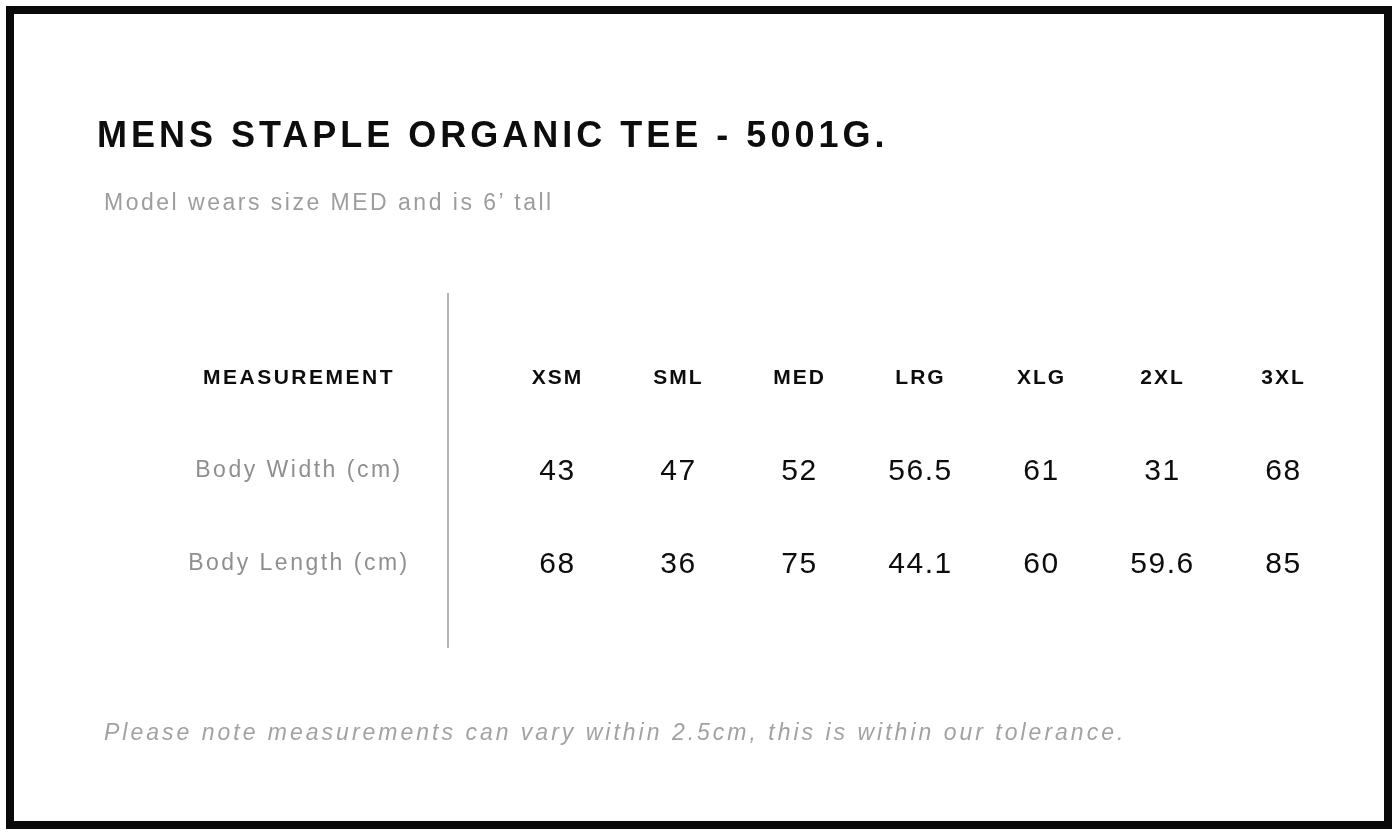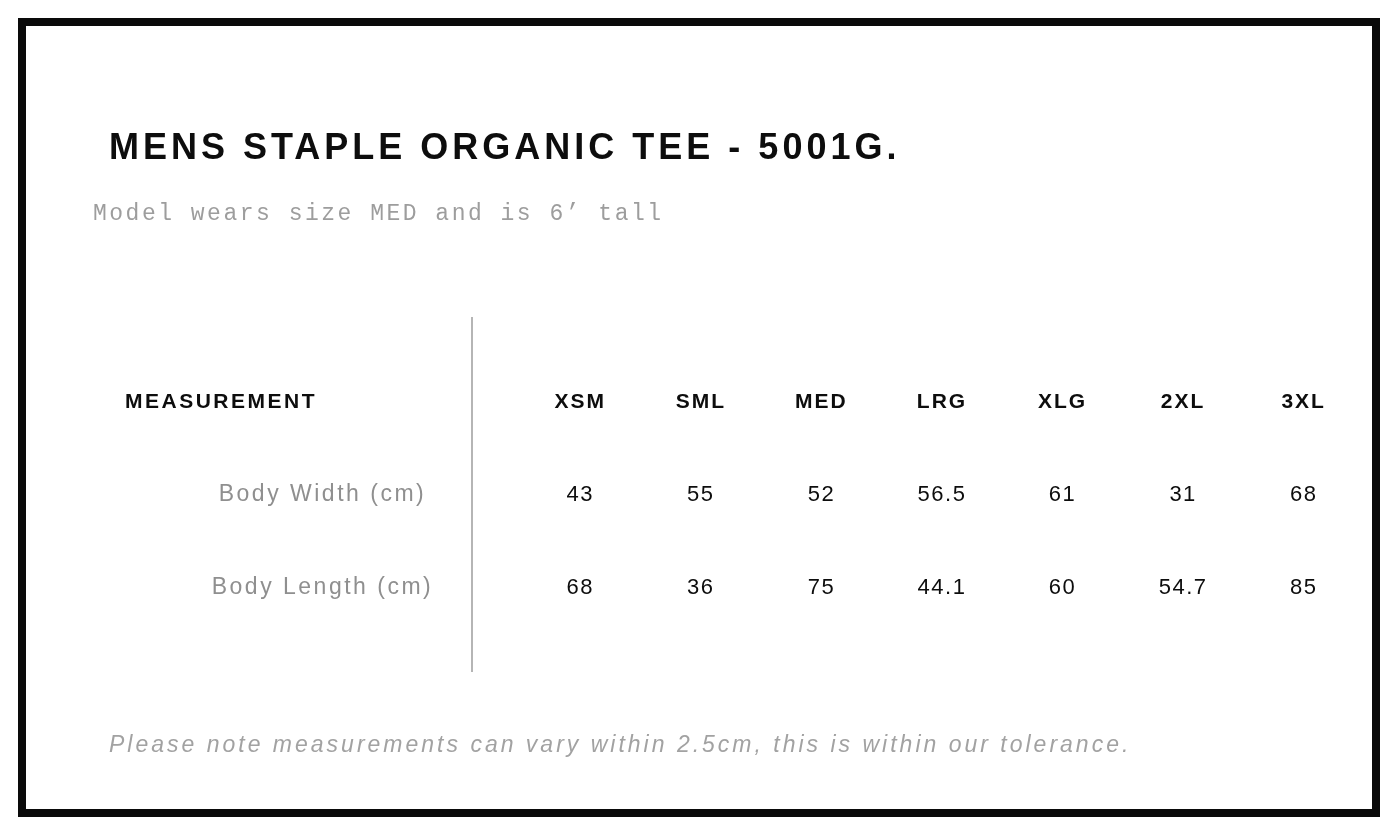--- a/index.html
+++ b/index.html
@@ -3,21 +3,21 @@
 <meta charset="utf-8">
 <style>
   :root {
     --text: #0d0d0d;
     --muted: #9d9d9d;
     --label: #8f8f8f;
     --note: #a2a2a2;
     --divider: #b5b5b5;
     --frame: #0a0a0a;
   }
-  * { margin: 16px; padding: 0; box-sizing: border-box; }
+  * { margin: 4px; padding: 0; box-sizing: border-box; }
   html, body {
     width: 1396px; height: 833px;
     background: #ffffff;
     font-family: "Liberation Sans", sans-serif;
     overflow: hidden;
   }
   .frame {
     position: absolute;
     left: 2px; top: 2px; right: 0; bottom: 0;
     border: 8px solid var(--frame);
@@ -26,26 +26,25 @@
     position: absolute;
     left: 93px; top: 110px;
     font-size: 36px;
     font-weight: bold;
     letter-spacing: 4px;
     color: var(--text);
     white-space: nowrap;
   }
   .subtitle {
     position: absolute;
-    left: 77px; top: 185px;
+    left: 100px; top: 185px;
     font-size: 23px;
     letter-spacing: 2.5px;
     color: var(--muted);
     white-space: nowrap;
-    font-family: Liberation Mono, monospace;
   }
   .table-wrap {
     position: absolute;
     left: 93px; top: 322px;
   }
   .v-divider {
     position: absolute;
     left: 346px; top: -37px;
     width: 2px; height: 355px;
     background: var(--divider);
@@ -54,21 +53,21 @@
     border-collapse: collapse;
     table-layout: fixed;
   }
   th, td {
     height: 93px;
     vertical-align: middle;
     padding: 0;
   }
   th.meas {
     width: 396px;
-    text-align: left;
+    text-align: center;
     font-size: 21px;
     font-weight: bold;
     letter-spacing: 2.5px;
     color: var(--text);
     white-space: nowrap;
   }
   th.size-col {
     width: 121px;
     text-align: center;
     font-size: 21px;
@@ -78,27 +77,27 @@
   }
   td.meas-label {
     text-align: center;
     font-size: 23px;
     letter-spacing: 2.5px;
     color: var(--label);
     white-space: nowrap;
   }
   td.value-cell {
     text-align: center;
-    font-size: 22px;
+    font-size: 30px;
     letter-spacing: 1.5px;
     color: var(--text);
   }
   .footnote {
     position: absolute;
-    left: 93px; top: 715px;
+    left: 100px; top: 715px;
     font-size: 23px;
     font-style: italic;
     letter-spacing: 3px;
     color: var(--note);
     white-space: nowrap;
   }
 </style>
 </head>
 <body>
 
@@ -119,34 +118,34 @@
           <th class="size-col">LRG</th>
           <th class="size-col">XLG</th>
           <th class="size-col">2XL</th>
           <th class="size-col">3XL</th>
         </tr>
     </thead>
     <tbody id="table-body">
         <tr>
           <td class="meas-label">Body Width (cm)</td>
           <td class="value-cell">43</td>
-          <td class="value-cell">55</td>
+          <td class="value-cell">47</td>
           <td class="value-cell">52</td>
           <td class="value-cell">56.5</td>
           <td class="value-cell">61</td>
           <td class="value-cell">31</td>
           <td class="value-cell">68</td>
         </tr>
         <tr>
           <td class="meas-label">Body Length (cm)</td>
           <td class="value-cell">68</td>
           <td class="value-cell">36</td>
           <td class="value-cell">75</td>
           <td class="value-cell">44.1</td>
           <td class="value-cell">60</td>
-          <td class="value-cell">54.7</td>
+          <td class="value-cell">59.6</td>
           <td class="value-cell">85</td>
         </tr>
       </tbody>
   </table>
 </div>
 
 <p class="footnote">Please note measurements can vary within 2.5cm, this is within our tolerance.</p>
 
 </body></html>

